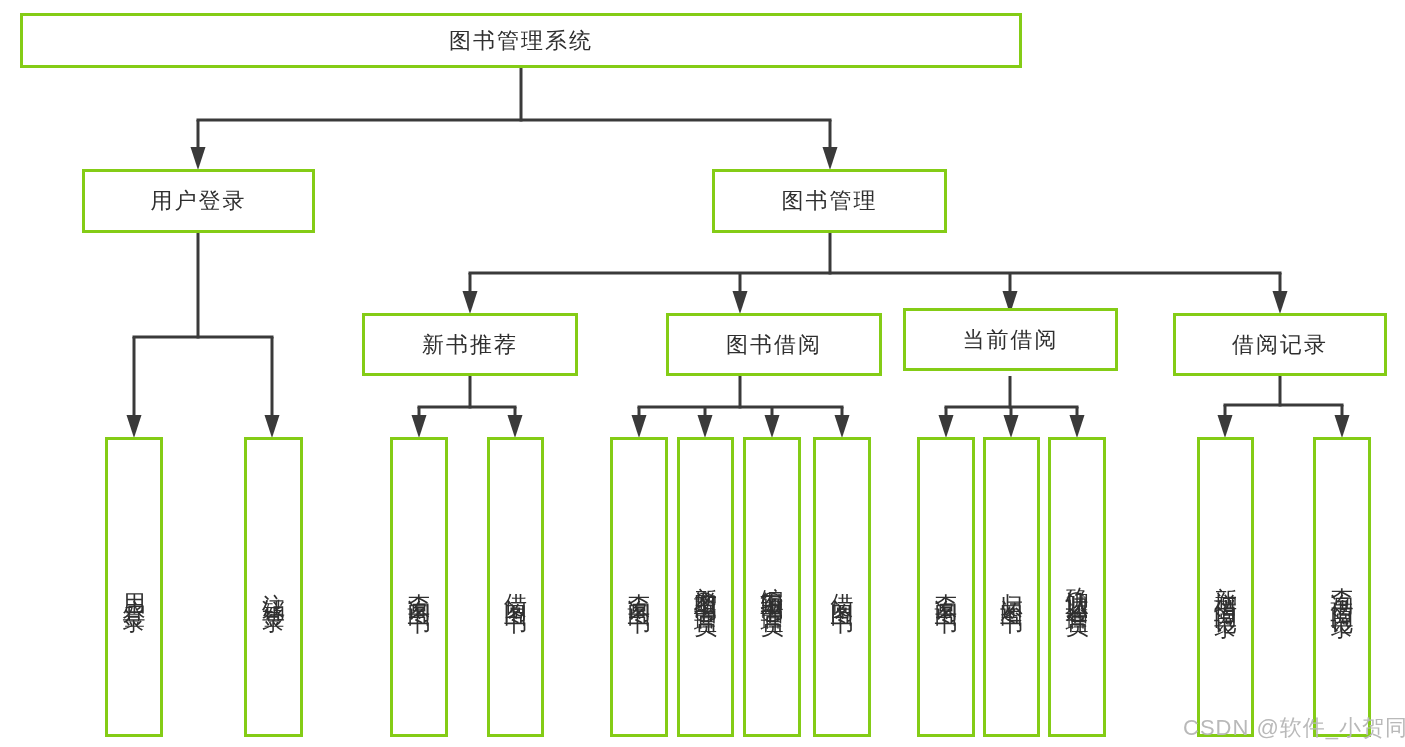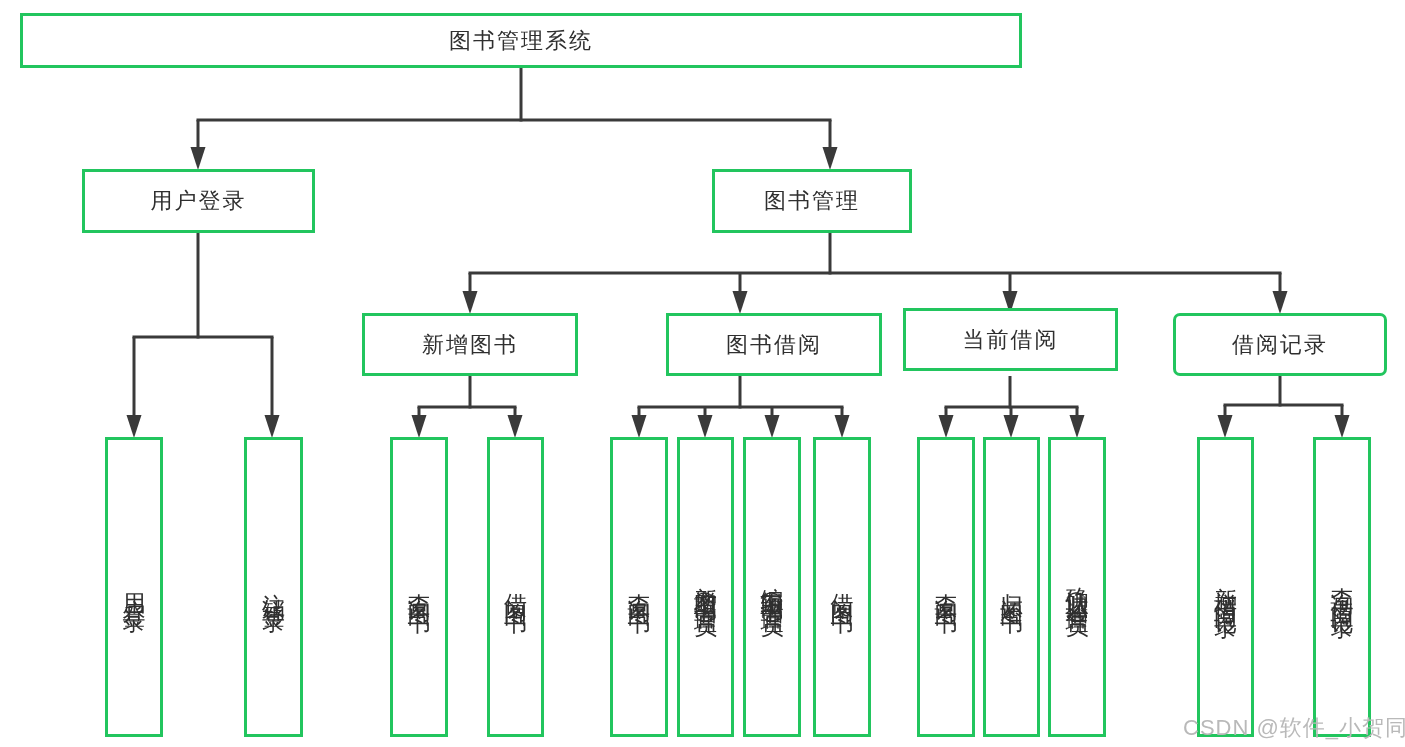--- a/index.html
+++ b/index.html
@@ -28,21 +28,21 @@
     stroke-width: 3;
     fill: none;
   }
   .edges polygon {
     fill: #3a3a3a;
     stroke: none;
   }
   .node {
     position: absolute;
     box-sizing: border-box;
-    border: 3px solid #22c55e;
+    border: 3px solid #84cc16;
     background: #ffffff;
     display: flex;
     align-items: center;
     justify-content: center;
     color: #2f2f2f;
   }
   .node .label {
     font-size: 22px;
     letter-spacing: 2px;
     white-space: nowrap;
@@ -150,34 +150,34 @@
     </g>
   </svg>
 
   <div class="node" style="left:20px; top:13px; width:1002px; height:55px;">
     <span class="label">图书管理系统</span>
   </div>
 
   <div class="node" style="left:82px; top:169px; width:233px; height:64px;">
     <span class="label">用户登录</span>
   </div>
-  <div class="node" style="left:712px; top:169px; width:200px; height:64px;">
+  <div class="node" style="left:712px; top:169px; width:235px; height:64px;">
     <span class="label">图书管理</span>
   </div>
 
   <div class="node" style="left:362px; top:313px; width:216px; height:63px;">
-    <span class="label">新增图书</span>
+    <span class="label">新书推荐</span>
   </div>
   <div class="node" style="left:632px; top:313px; width:216px; height:63px;margin-left:34px;">
     <span class="label">图书借阅</span>
   </div>
   <div class="node" style="left:903px; top:308px; width:215px; height:63px;">
     <span class="label">当前借阅</span>
   </div>
-  <div class="node" style="left:1173px; top:313px; width:214px; height:63px;border-radius:7px;">
+  <div class="node" style="left:1173px; top:313px; width:214px; height:63px;">
     <span class="label">借阅记录</span>
   </div>
 
   <div class="node vert" style="left:105px; top:437px; width:58px; height:300px;">
     <span class="label">用户登录</span>
   </div>
   <div class="node vert" style="left:244px; top:437px; width:59px; height:300px;">
     <span class="label">注销登录</span>
   </div>
 

